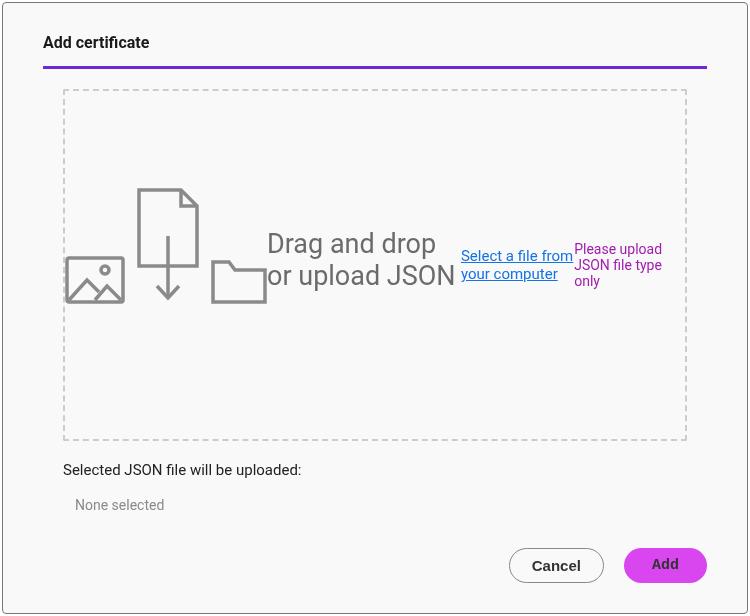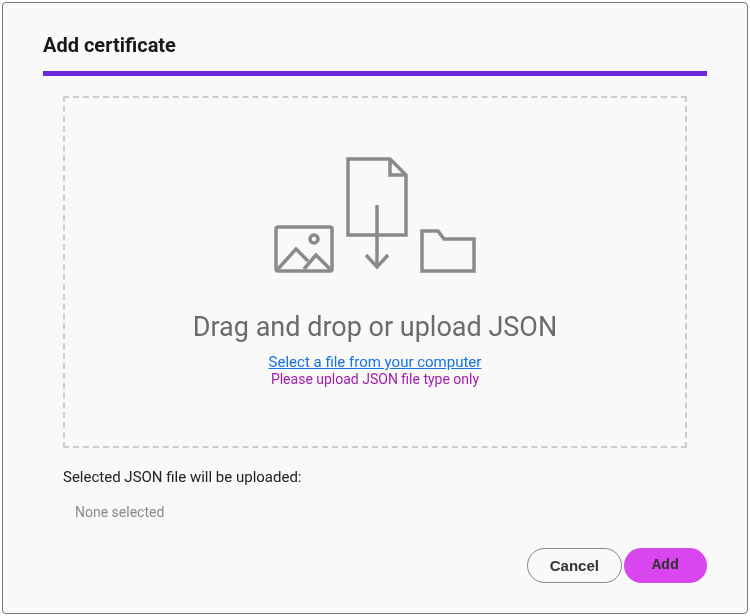--- a/index.html
+++ b/index.html
@@ -14,33 +14,33 @@
       width: 746px;
       height: 612px;
       margin: 2px;
       background: #f9f9f9;
       border: 1px solid #777;
       border-radius: 4px;
       padding: 30px 40px 30px 40px;
       position: relative;
     }
     .title {
-      font-size: 20px;
+      font-size: 16px;
       font-weight: 700;
       color: #1a1a1a;
       padding-bottom: 14px;
-      border-bottom: 5px solid #6d28d9;
+      border-bottom: 3px solid #6d28d9;
       margin-bottom: 20px;
     }
     .dropzone {
       border: 2px dashed #ccc;
       border-radius: 2px;
       height: 352px;
       display: flex;
-      flex-direction: column;
+      flex-direction: row;
       align-items: center;
       justify-content: center;
       margin: 0 20px;
     }
     .dropzone-icons {
       display: flex;
       align-items: flex-end;
       gap: 10px;
       margin-bottom: 34px;
     }
@@ -68,21 +68,21 @@
     .selected-value {
       font-size: 14px;
       color: #8a8a8a;
       margin: 18px 0 0 32px;
     }
     .button-row {
       position: absolute;
       right: 40px;
       bottom: 30px;
       display: flex;
-      gap: 2px;
+      gap: 20px;
     }
     .btn {
       font-size: 15px;
       font-weight: 600;
       padding: 8px 22px;
       border-radius: 18px;
       cursor: pointer;
       border: none;
     }
     .btn-secondary {

